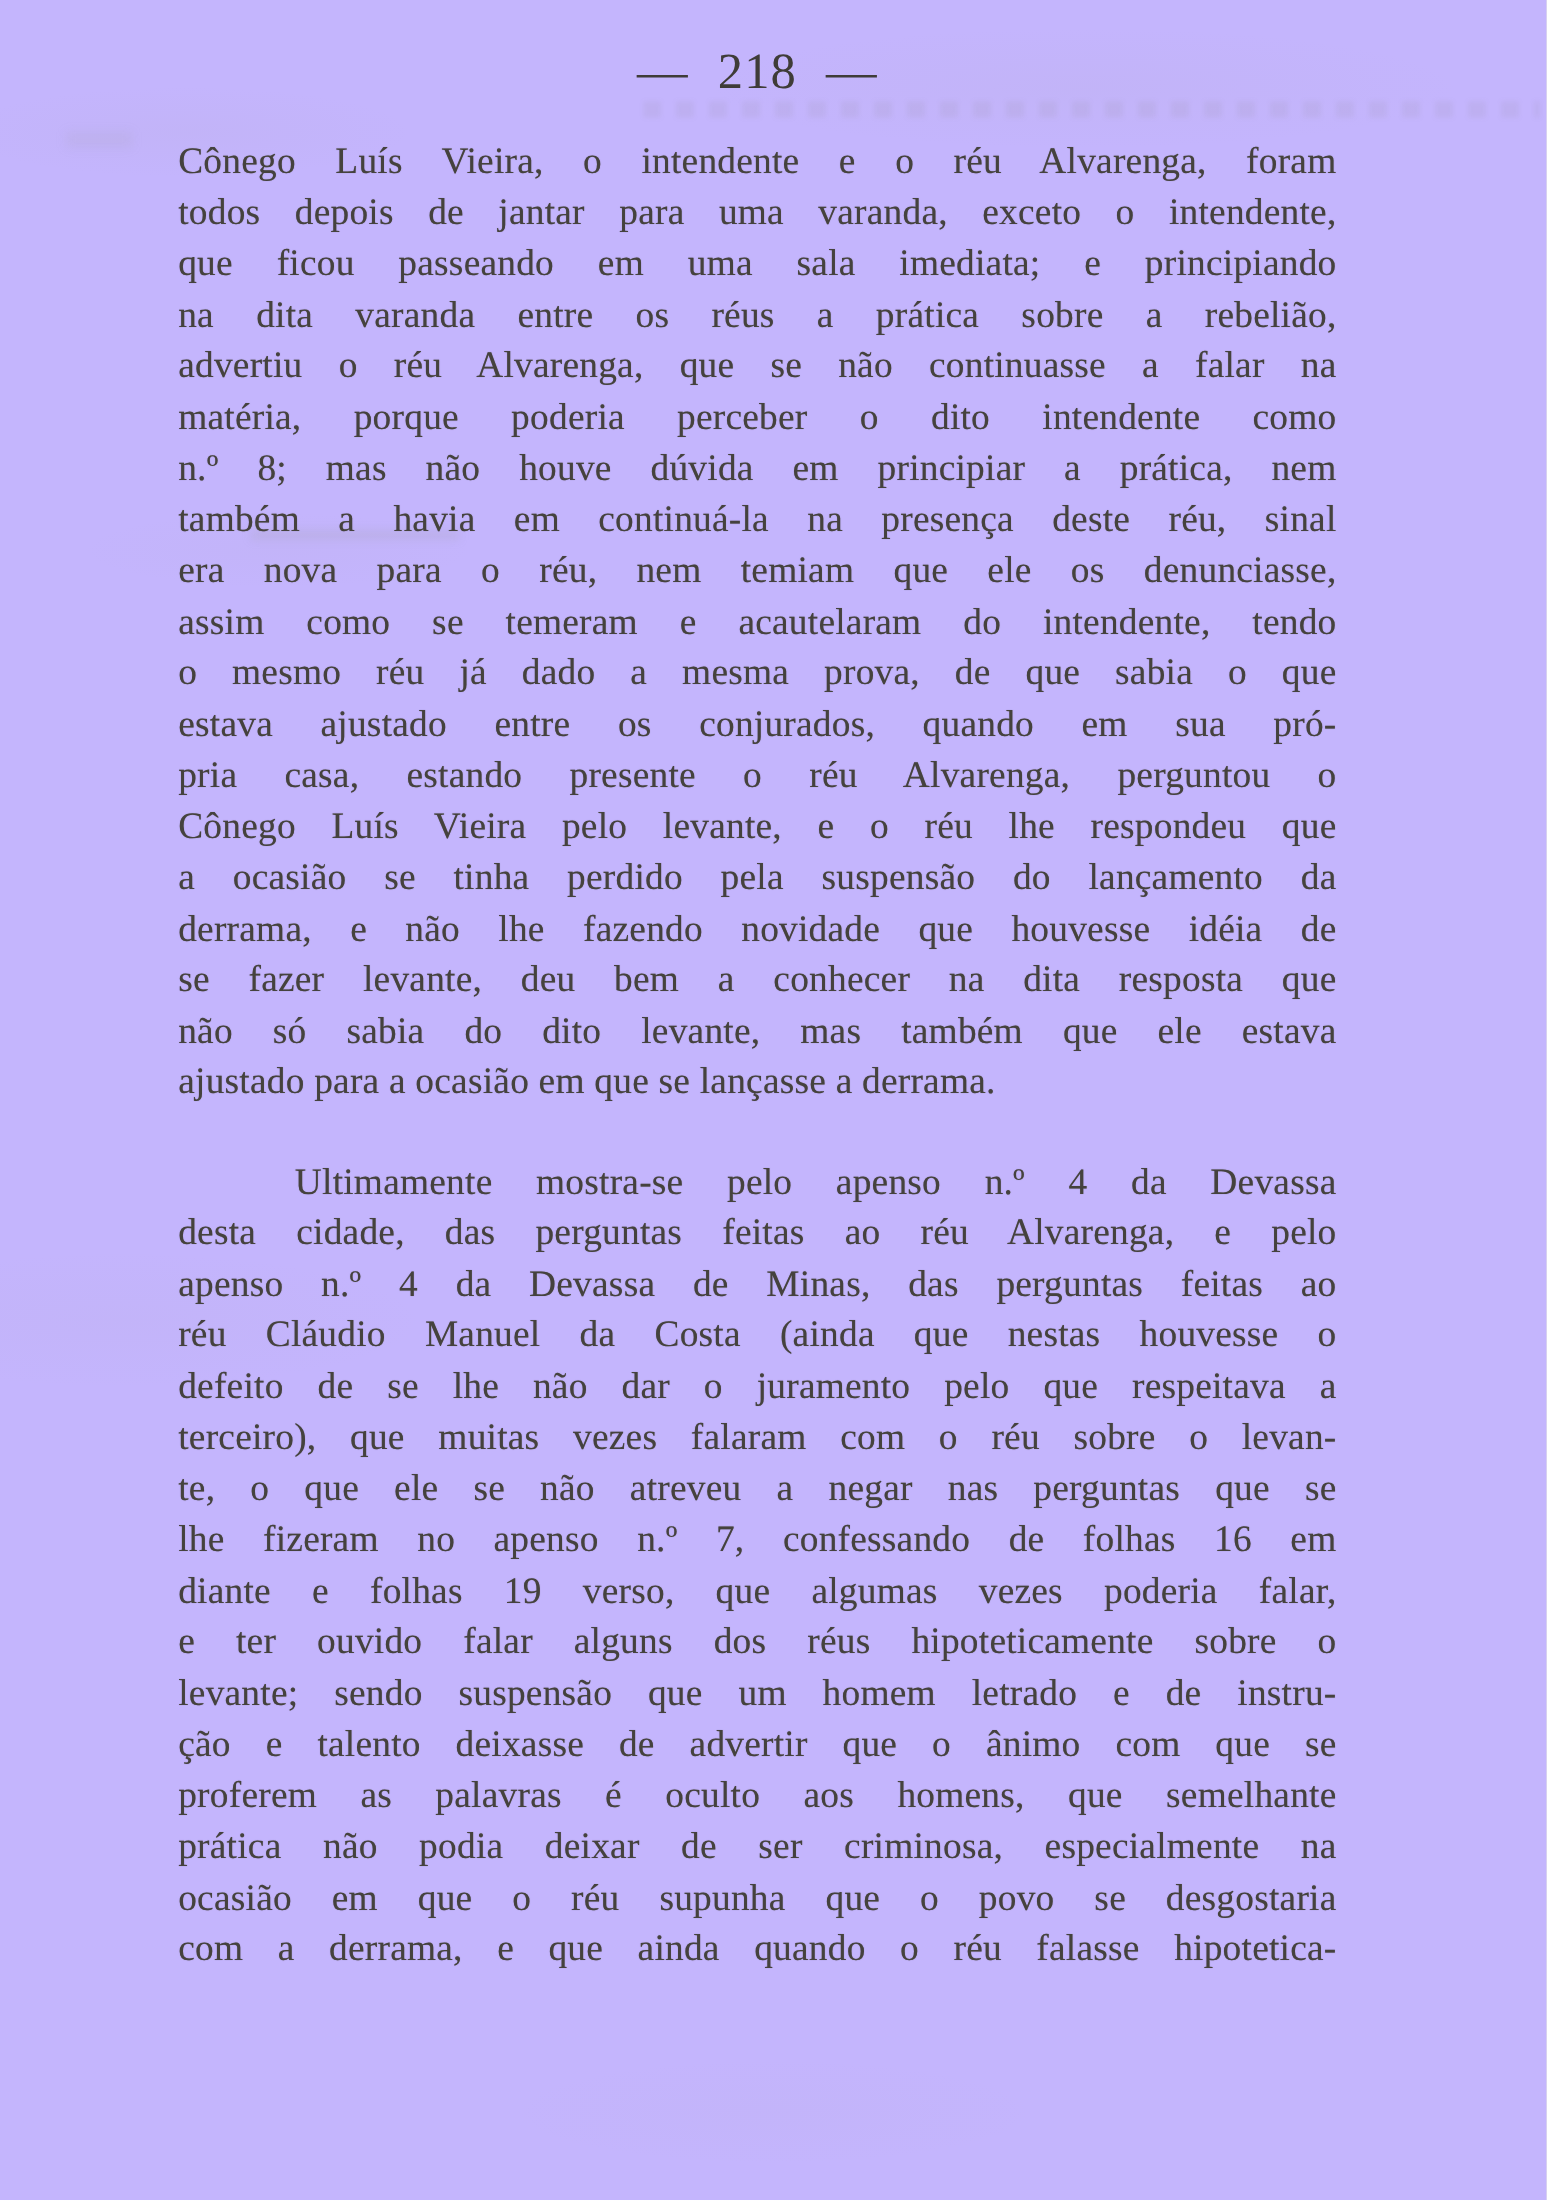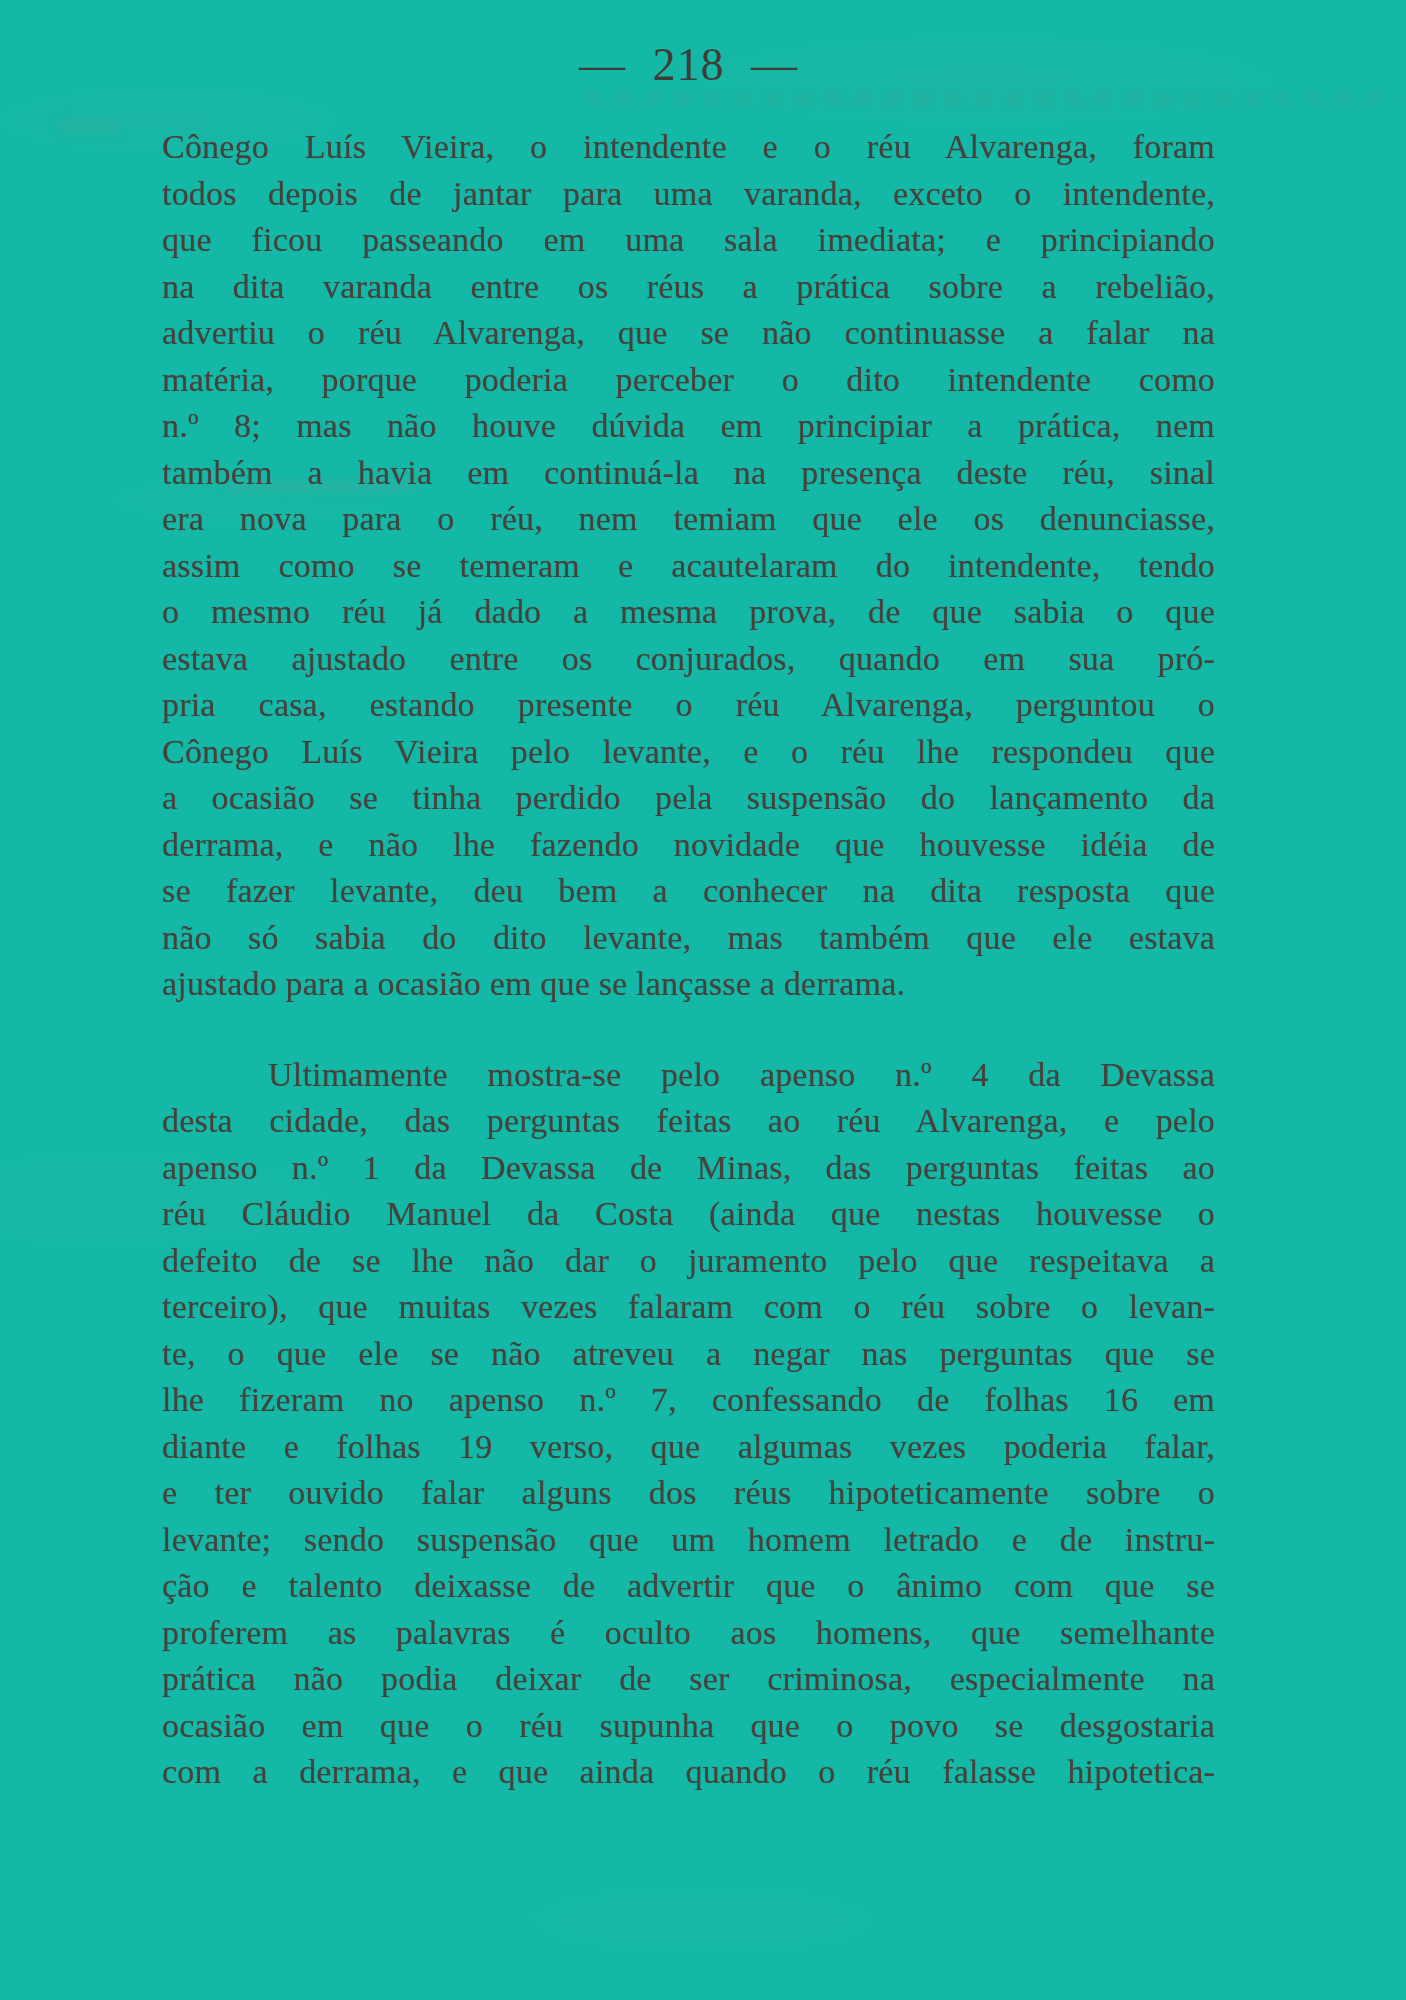--- a/index.html
+++ b/index.html
@@ -1,20 +1,20 @@
 <!DOCTYPE html>
 <html><head>
 <meta charset="utf-8">
 <style>
   html, body { margin: 0; padding: 0; background: #e8e8e6; }
   .page {
     position: relative;
     width: 1406px;
     height: 2000px;
-    background: #14b8a6;
+    background: #c4b5fd;
     overflow: hidden;
     font-family: "Liberation Serif", "DejaVu Serif", serif;
   }
   
   .page::before {
     content: "";
     position: absolute; inset: 0;
     background:
       radial-gradient(ellipse 300px 60px at 12% 6%, rgba(160,155,150,0.05), transparent 70%),
       radial-gradient(ellipse 500px 80px at 70% 4%, rgba(160,155,150,0.05), transparent 70%),
@@ -108,21 +108,21 @@
         <div class="line">Cônego Luís Vieira pelo levante, e o réu lhe respondeu que</div>
         <div class="line">a ocasião se tinha perdido pela suspensão do lançamento da</div>
         <div class="line">derrama, e não lhe fazendo novidade que houvesse idéia de</div>
         <div class="line">se fazer levante, deu bem a conhecer na dita resposta que</div>
         <div class="line">não só sabia do dito levante, mas também que ele estava</div>
         <div class="line last-left">ajustado para a ocasião em que se lançasse a derrama.</div>
       </div>
       <div class="para">
         <div class="line indent">Ultimamente mostra-se pelo apenso n.º 4 da Devassa</div>
         <div class="line">desta cidade, das perguntas feitas ao réu Alvarenga, e pelo</div>
-        <div class="line">apenso n.º 1 da Devassa de Minas, das perguntas feitas ao</div>
+        <div class="line">apenso n.º 4 da Devassa de Minas, das perguntas feitas ao</div>
         <div class="line">réu Cláudio Manuel da Costa (ainda que nestas houvesse o</div>
         <div class="line">defeito de se lhe não dar o juramento pelo que respeitava a</div>
         <div class="line">terceiro), que muitas vezes falaram com o réu sobre o levan-</div>
         <div class="line">te, o que ele se não atreveu a negar nas perguntas que se</div>
         <div class="line">lhe fizeram no apenso n.º 7, confessando de folhas 16 em</div>
         <div class="line">diante e folhas 19 verso, que algumas vezes poderia falar,</div>
         <div class="line">e ter ouvido falar alguns dos réus hipoteticamente sobre o</div>
         <div class="line">levante; sendo suspensão que um homem letrado e de instru-</div>
         <div class="line">ção e talento deixasse de advertir que o ânimo com que se</div>
         <div class="line">proferem as palavras é oculto aos homens, que semelhante</div>

